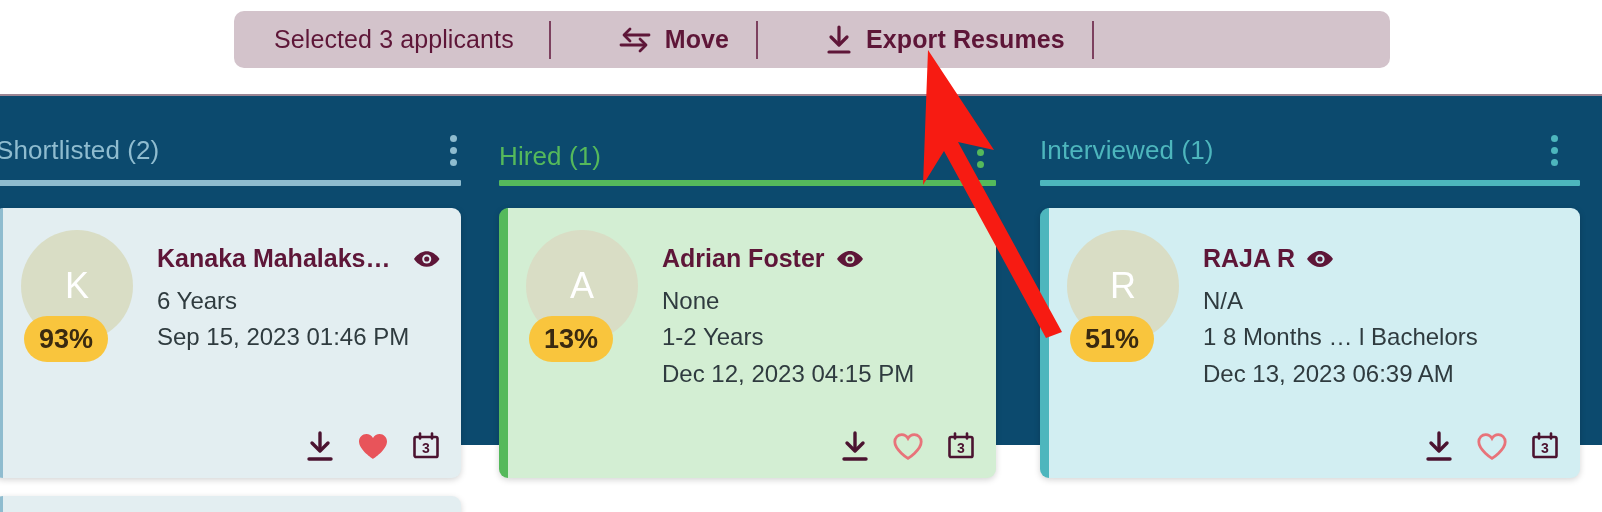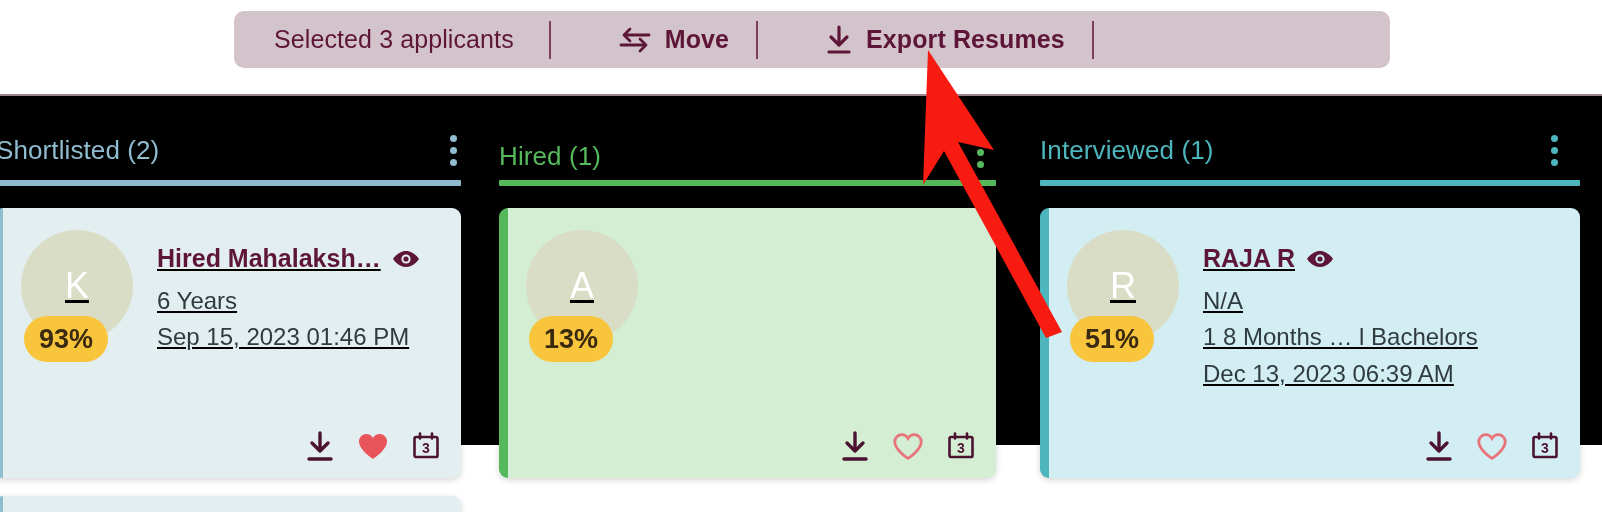--- a/index.html
+++ b/index.html
@@ -81,22 +81,21 @@
     width: 1602px; height: 2px;
     background: #9c8593;
   }
 
   
   .board {
     position: absolute;
     left: 0; top: 96px;
     width: 1602px; height: 349px;
     display: flex;
-    background: #000000;
-    text-decoration: underline;
+    background: #0c4a6e;
   }
 
   .column {
     position: relative;
     height: 416px;
     padding-top: 32px;
   }
   .col-0 { width: 489px; margin-left: -6px; }
   .col-1 { width: 535px; }
   .col-2 { width: 584px; }
@@ -310,21 +309,21 @@
 
       <div class="card-area">
         <div class="card" style="border-left-color:#8fbccf;background:#e3eef1">
           <div class="card-body">
             <div class="avatar-wrap">
               <div class="avatar">K</div>
               <div class="score-badge">93%</div>
             </div>
             <div class="info">
               <div class="name-row">
-                <span class="cand-name">Hired Mahalaksh…</span>
+                <span class="cand-name">Kanaka Mahalaksh…</span>
                 <svg width="30" height="20" viewBox="0 0 30 20">
                   <path d="M15 2 C23 2 28 10 28 10 C28 10 23 18 15 18 C7 18 2 10 2 10 C2 10 7 2 15 2 Z" fill="#5e1638"></path>
                   <circle cx="15" cy="10" r="4.6" fill="#e3eef1"></circle>
                   <circle cx="15" cy="10" r="2.6" fill="#5e1638"></circle>
                 </svg>
               </div>
               <div class="meta-line">6 Years</div>
               <div class="meta-line">Sep 15, 2023 01:46 PM</div>
             </div>
           </div>
@@ -364,20 +363,33 @@
         </span>
       </div>
       <div class="col-rule" style="background:#55b95b"></div>
 
       <div class="card-area">
         <div class="card" style="border-left-color:#55b95b;background:#d3eed3">
           <div class="card-body">
             <div class="avatar-wrap">
               <div class="avatar">A</div>
               <div class="score-badge">13%</div>
+            </div>
+            <div class="info">
+              <div class="name-row">
+                <span class="cand-name">Adrian Foster</span>
+                <svg width="30" height="20" viewBox="0 0 30 20">
+                  <path d="M15 2 C23 2 28 10 28 10 C28 10 23 18 15 18 C7 18 2 10 2 10 C2 10 7 2 15 2 Z" fill="#5e1638"></path>
+                  <circle cx="15" cy="10" r="4.6" fill="#d3eed3"></circle>
+                  <circle cx="15" cy="10" r="2.6" fill="#5e1638"></circle>
+                </svg>
+              </div>
+              <div class="meta-line">None</div>
+              <div class="meta-line">1-2 Years</div>
+              <div class="meta-line">Dec 12, 2023 04:15 PM</div>
             </div>
           </div>
           <div class="card-actions">
             <svg class="act" width="30" height="32" viewBox="0 0 30 32">
               <g stroke="#4b1330" stroke-width="3.4" stroke-linecap="round" fill="none">
                 <path d="M15 3 V19"></path>
                   <path d="M7 13 L15 21 L23 13" stroke-linejoin="round"></path>
                   <path d="M4 29 H26"></path>
               </g>
             </svg>

